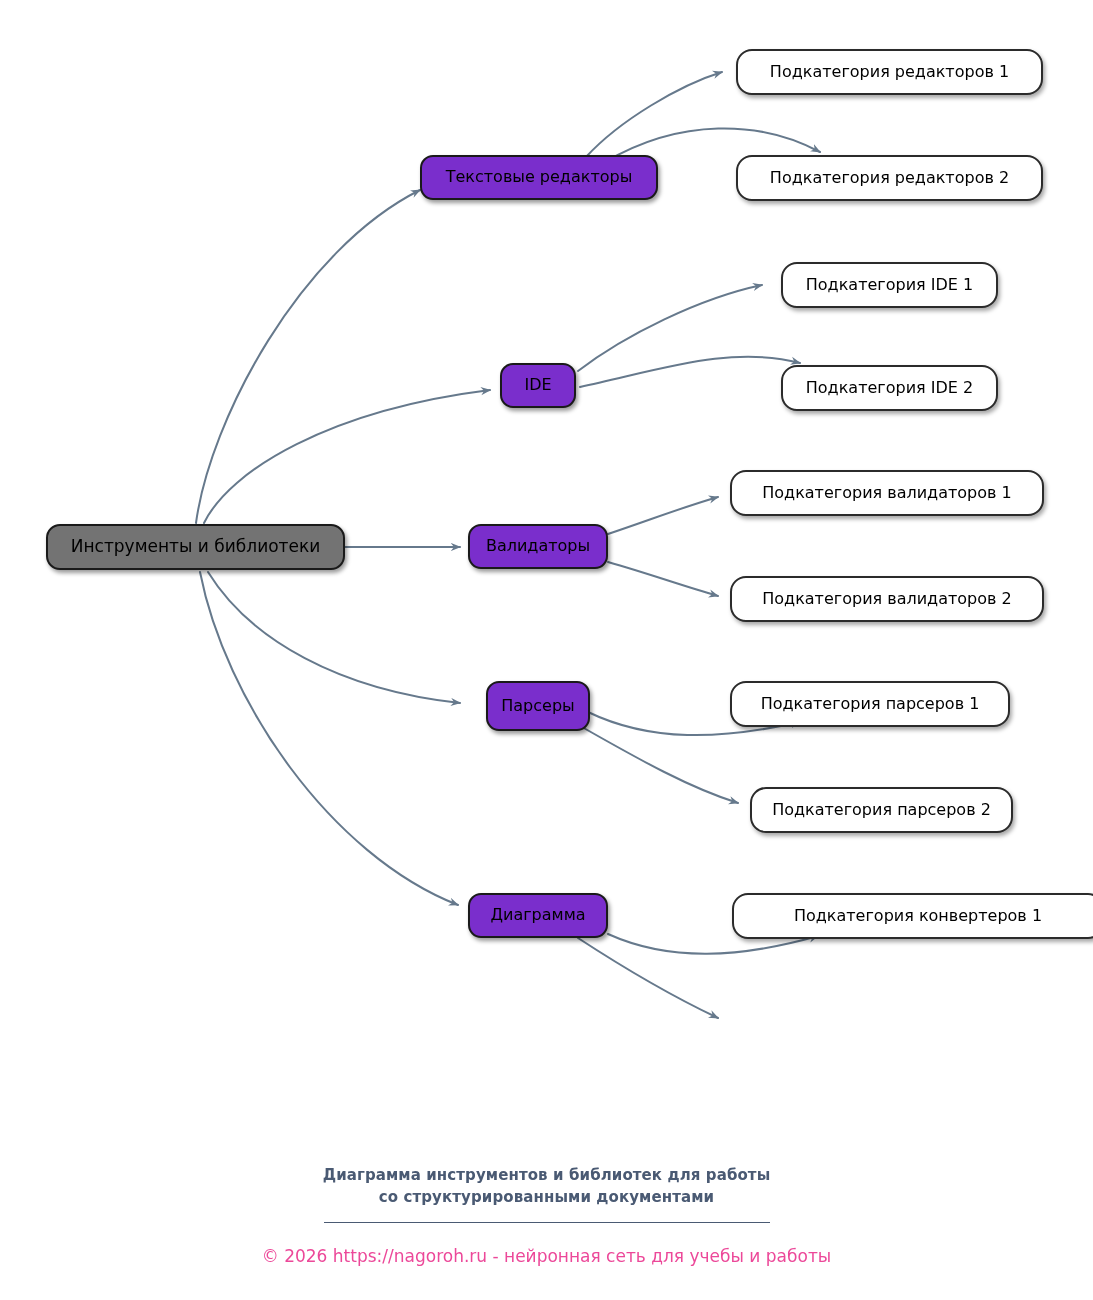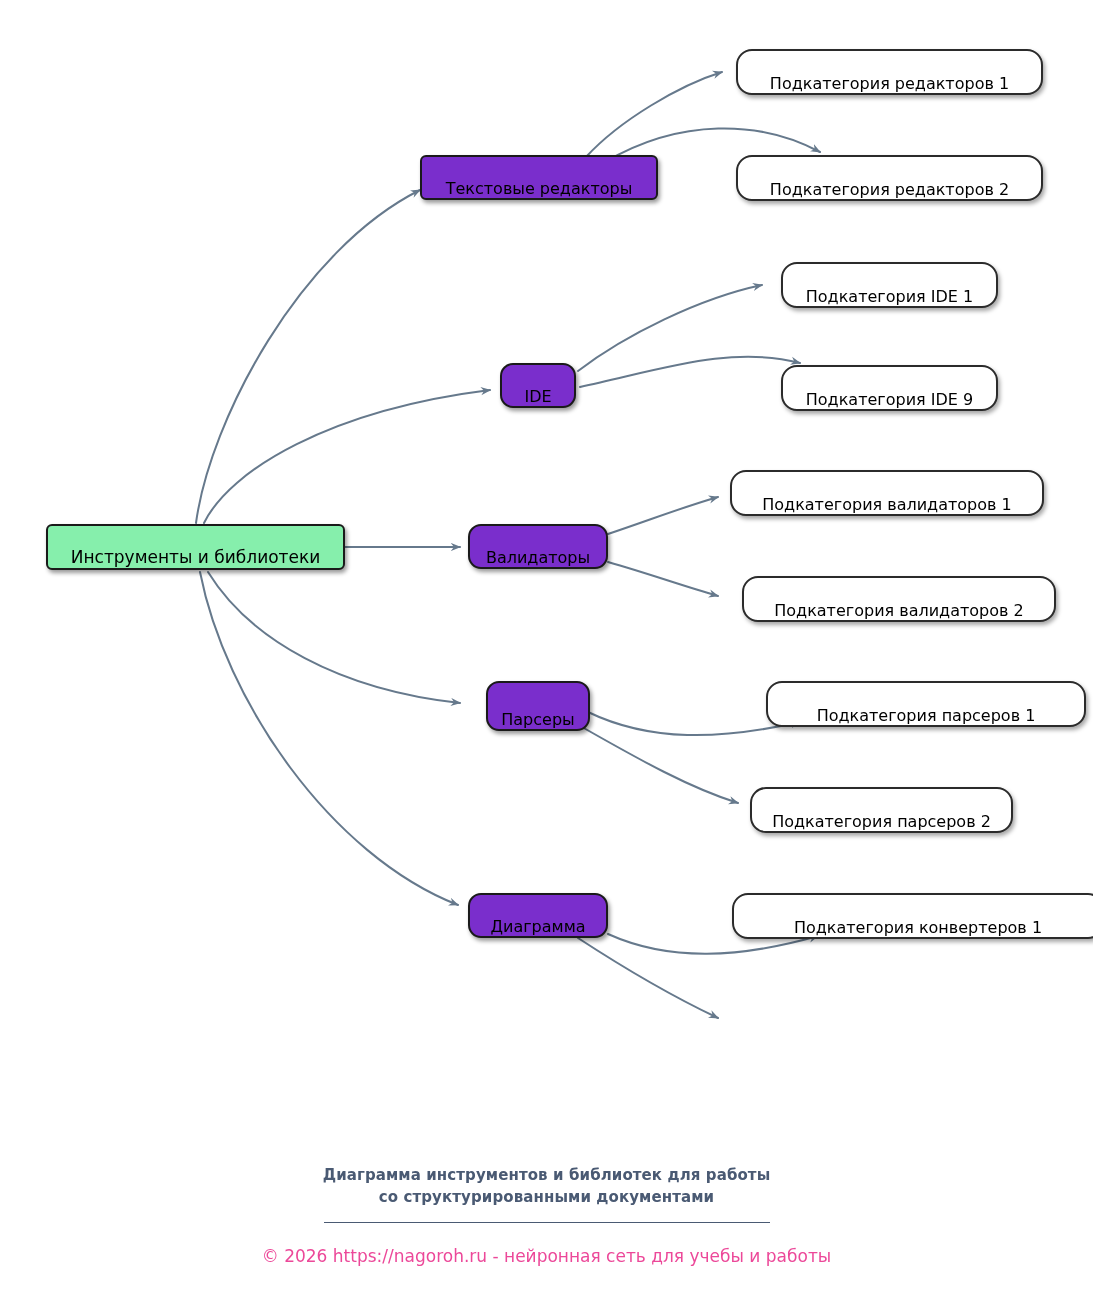--- a/index.html
+++ b/index.html
@@ -39,31 +39,31 @@
     stroke: #66798c;
     stroke-width: 2;
     stroke-linecap: round;
   }
 
   
   .node {
     position: absolute;
     box-sizing: border-box;
     display: flex;
-    align-items: flex-end;
+    align-items: center;
     justify-content: center;
     text-align: center;
     white-space: nowrap;
     line-height: 1.15;
   }
 
   .node-root {
-    background: #86efac;
+    background: #737373;
     border: 2px solid #1a1a1a;
-    border-radius: 6px;
+    border-radius: 14px;
     color: #000000;
     font-size: 17px;
     box-shadow: 2px 3px 4px rgba(0,0,0,0.40);
   }
 
   .node-cat {
     background: #7a2ecc;
     border: 2px solid #1a1a1a;
     border-radius: 13px;
     color: #000000;
@@ -139,21 +139,21 @@
     <path class="edge-path" d="M582,727 C640,760 690,788 738,803" marker-end="url(#arrow)"></path>
 
     <path class="edge-path" d="M608,934 C670,962 740,958 818,936" marker-end="url(#arrow)"></path>
     <path class="edge-path" d="M578,938 C630,972 680,1000 718,1018" marker-end="url(#arrow)"></path>
   </svg>
 
   <div class="node node-root" style="left:46px; top:524px; width:299px; height:46px;">
     <span>Инструменты и библиотеки</span>
   </div>
 
-  <div class="node node-cat" style="left:420px; top:155px; width:238px; height:45px;border-radius:6px;">
+  <div class="node node-cat" style="left:420px; top:155px; width:238px; height:45px;">
     <span>Текстовые редакторы</span>
   </div>
 
   <div class="node node-cat" style="left:500px; top:363px; width:76px; height:45px;">
     <span>IDE</span>
   </div>
 
   <div class="node node-cat" style="left:468px; top:524px; width:140px; height:45px;">
     <span>Валидаторы</span>
   </div>
@@ -172,32 +172,32 @@
 
   <div class="node node-leaf" style="left:736px; top:155px; width:307px; height:46px;">
     <span>Подкатегория редакторов 2</span>
   </div>
 
   <div class="node node-leaf" style="left:781px; top:262px; width:217px; height:46px;">
     <span>Подкатегория IDE 1</span>
   </div>
 
   <div class="node node-leaf" style="left:781px; top:365px; width:217px; height:46px;">
-    <span>Подкатегория IDE 9</span>
+    <span>Подкатегория IDE 2</span>
   </div>
 
   <div class="node node-leaf" style="left:730px; top:470px; width:314px; height:46px;">
     <span>Подкатегория валидаторов 1</span>
   </div>
 
-  <div class="node node-leaf" style="left:730px; top:576px; width:314px; height:46px;margin-left:12px;">
+  <div class="node node-leaf" style="left:730px; top:576px; width:314px; height:46px;">
     <span>Подкатегория валидаторов 2</span>
   </div>
 
-  <div class="node node-leaf" style="left:766px; top:681px; width:320px; height:46px;">
+  <div class="node node-leaf" style="left:730px; top:681px; width:280px; height:46px;">
     <span>Подкатегория парсеров 1</span>
   </div>
 
   <div class="node node-leaf" style="left:750px; top:787px; width:263px; height:46px;">
     <span>Подкатегория парсеров 2</span>
   </div>
 
   <div class="node node-leaf" style="left:732px; top:893px; width:372px; height:46px;">
     <span>Подкатегория конвертеров 1</span>
   </div>

